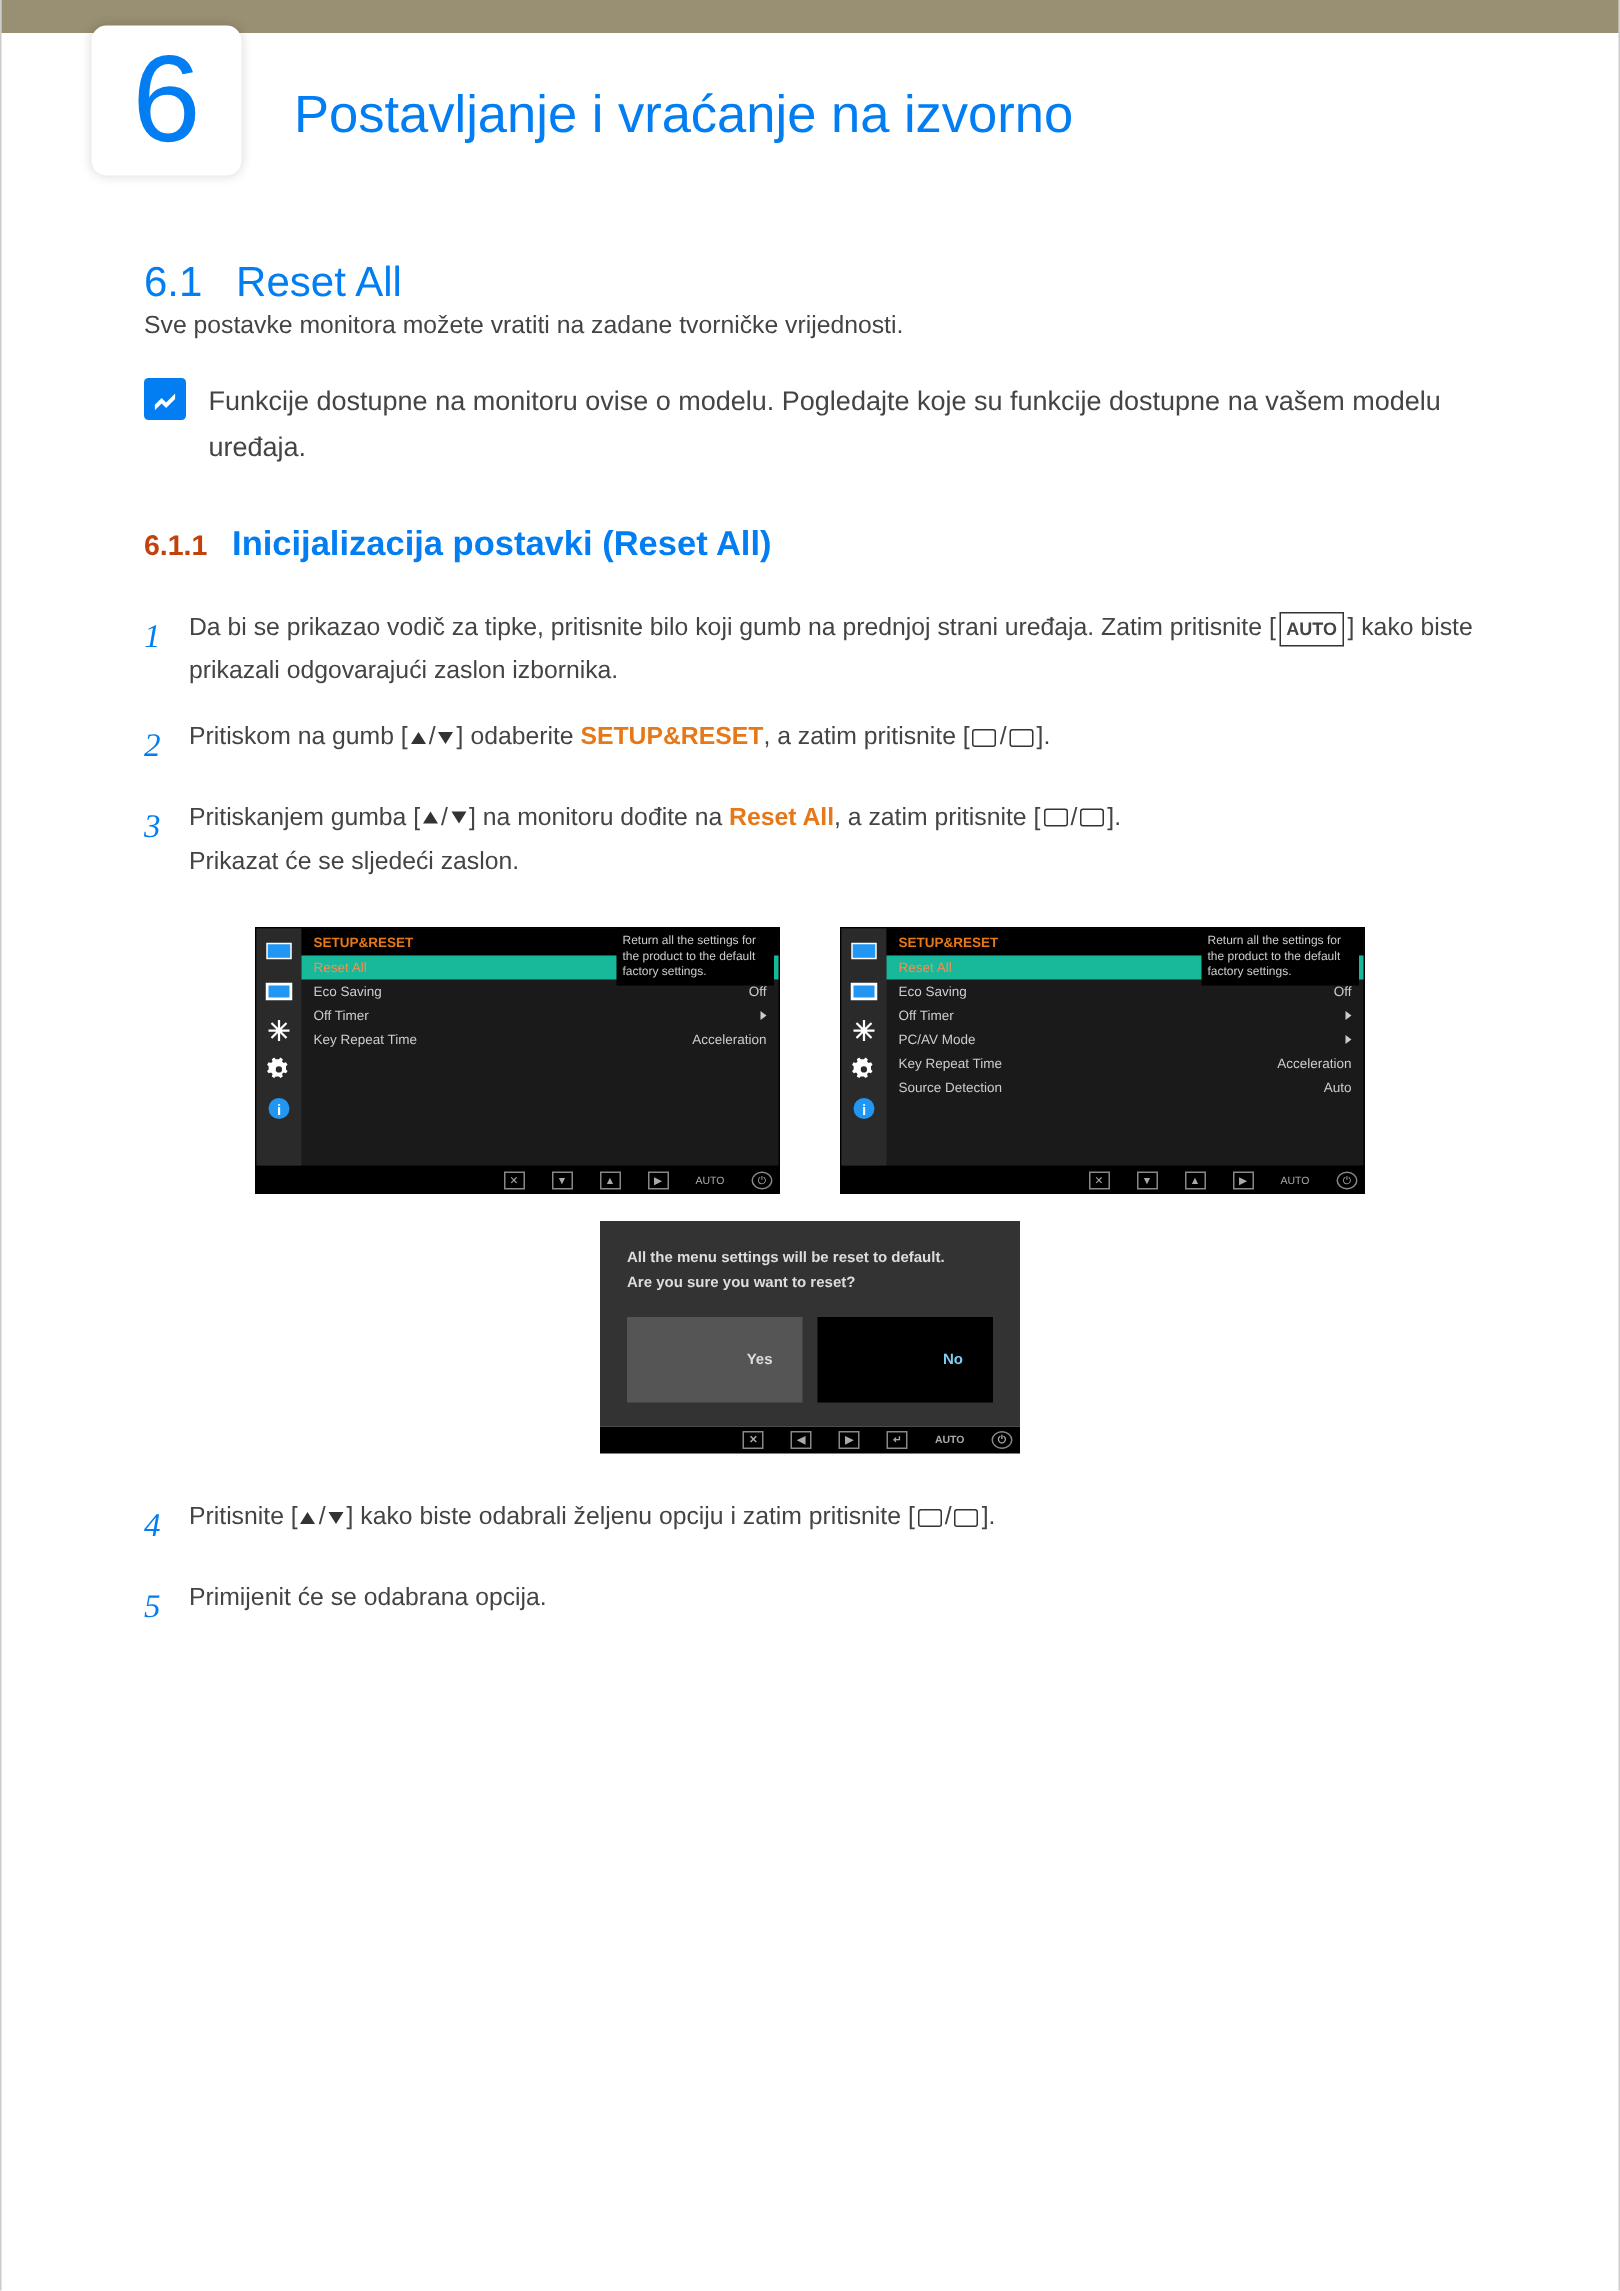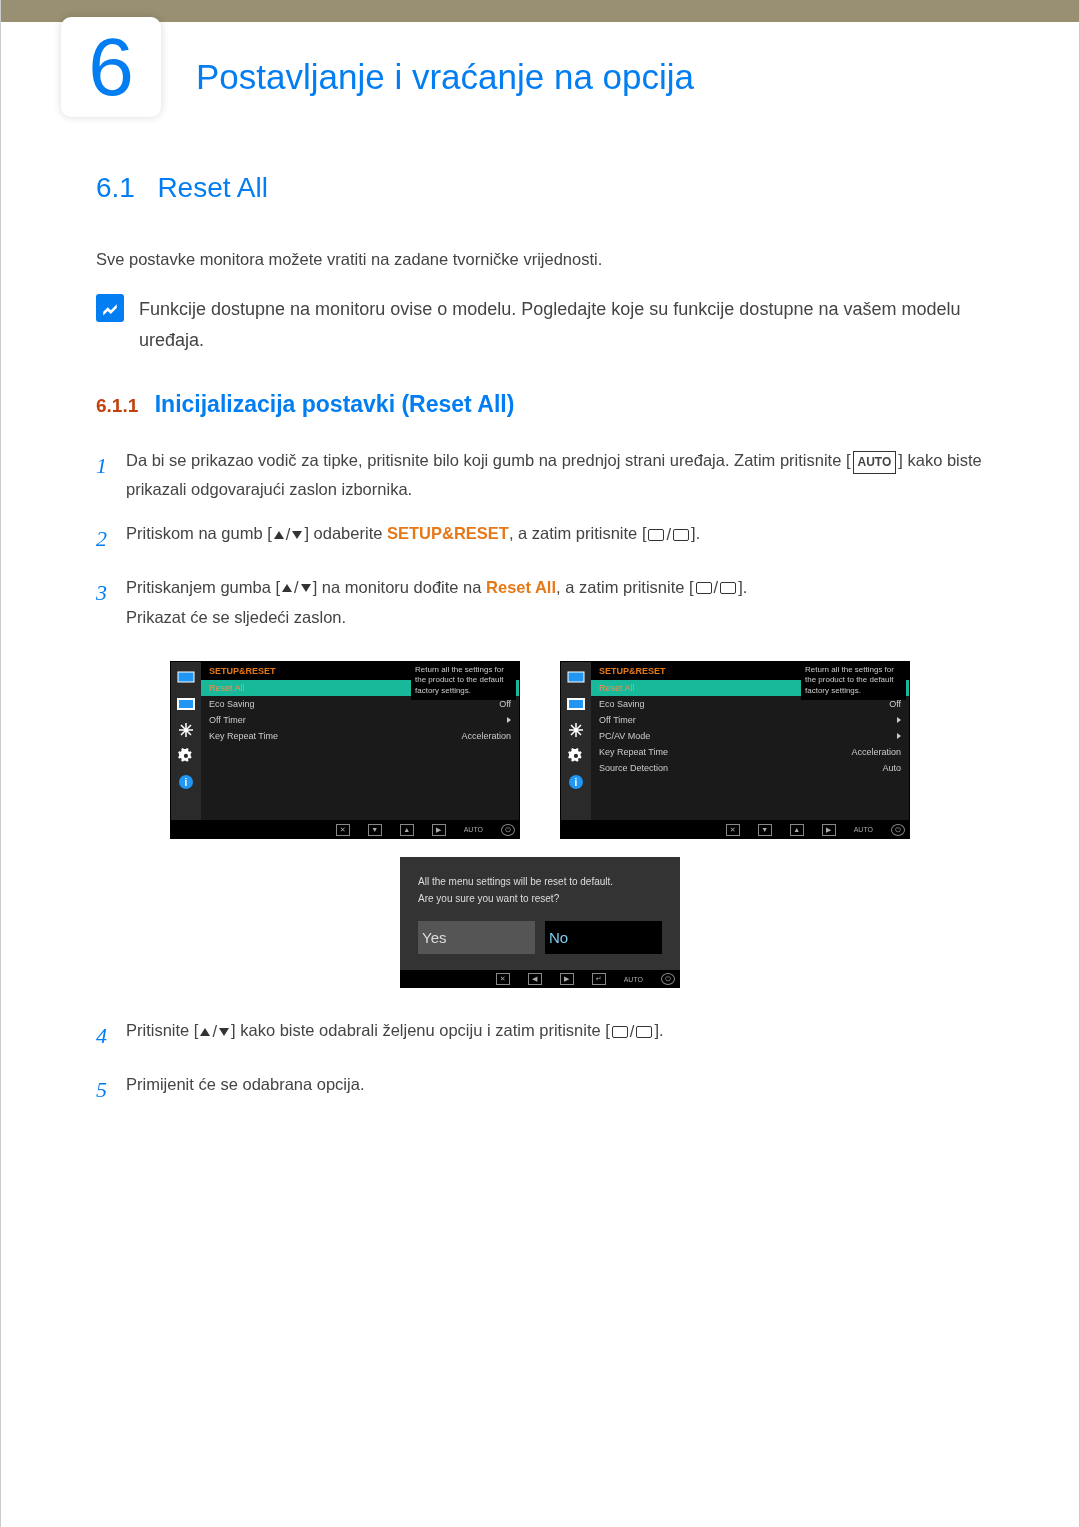--- a/index.html
+++ b/index.html
@@ -8,21 +8,21 @@
 .topbar{height:22px;background:#998f72;}
 .header{position:relative;padding:0 40px;}
 .chapter-num{position:absolute;left:60px;top:-5px;width:100px;height:100px;z-index:2;}
 .chapter-num-bg{position:absolute;width:100px;height:100px;background:#fff;border-radius:10px;box-shadow:0 0 8px rgba(0,0,0,0.15);}
 .chapter-num-text{position:absolute;left:0;top:0;width:100%;text-align:center;font-size:82px;color:#027ef2;font-weight:400;line-height:100px;}
 .chapter-title{font-size:35px;color:#027ef2;font-weight:400;margin-left:155px;padding-top:35px;}
 .chapter-sub{font-size:17px;color:#444;margin-left:155px;margin-top:22px;}
 .content{padding:0 95px;margin-top:75px;}
 .sec-num{font-size:28px;color:#027ef2;font-weight:400;display:inline-block;}
 .sec-title{font-size:28px;color:#027ef2;font-weight:400;display:inline-block;margin-left:18px;}
-.sec-desc{font-size:16.5px;color:#444;margin-top:42px;line-height:1.6;}
+.sec-desc{font-size:16.5px;color:#444;line-height:1.6;}
 .note-row{display:flex;margin-top:22px;gap:15px;}
 .note-icon{width:28px;height:28px;background:#027ef2;border-radius:3px;display:flex;align-items:center;justify-content:center;flex-shrink:0;}
 .note-icon svg{width:18px;height:18px;}
 .note-text{font-size:18px;color:#444;line-height:1.7;}
 .subsec{margin-top:35px;}
 .subsec-num{font-size:19px;color:#c2410c;font-weight:bold;}
 .subsec-title{font-size:23px;color:#027ef2;font-weight:bold;margin-left:12px;}
 .steps{margin-top:28px;}
 .step{display:flex;margin-bottom:14px;line-height:1.8;}
 .step-num{font-size:22px;font-style:italic;color:#027ef2;font-weight:400;width:30px;flex-shrink:0;font-family:Georgia,serif;}
@@ -43,45 +43,45 @@
 .osd-header{background:#000;color:#e67817;font-size:9px;padding:4px 8px;font-weight:bold;}
 .osd-rows{flex:1;}
 .osd-row{display:flex;justify-content:space-between;padding:3px 8px;font-size:9px;color:#ccc;}
 .osd-row.sel{background:#18b89a;color:#fb8c4f;}
 .osd-tip{position:absolute;right:4px;top:0;width:105px;background:#000;color:#ccc;font-size:8px;padding:4px;line-height:1.3;}
 .osd-wrap{position:relative;}
 .osd-nav{background:#000;display:flex;justify-content:flex-end;padding:3px 5px;gap:18px;align-items:center;height:18px;}
 .osd-navi{width:14px;height:12px;border:1px solid #888;display:flex;align-items:center;justify-content:center;}
 .osd-navi svg,.osd-navi span{color:#aaa;font-size:7px;}
 .osd-auto{color:#aaa;font-size:7px;}
-.modal-wrap{display:flex;justify-content:center;margin-top:8px;margin-bottom:20px;}
+.modal-wrap{display:flex;justify-content:center;margin-top:8px;margin-bottom:20px;font-weight:bold;}
 .modal{width:280px;}
 .modal-body{background:#333;padding:16px 18px;color:#ddd;font-size:10px;line-height:1.7;}
 .modal-btns{display:flex;gap:10px;margin-top:14px;}
-.modal-btn{flex:1;text-align:left;padding:4px;font-size:15px;}
+.modal-btn{flex:1;text-align:right;padding:20px;font-size:10px;}
 .modal-btn.yes{background:#555;color:#ddd;}
 .modal-btn.no{background:#000000;color:#7dcef3;}
 .modal-nav{background:#000;display:flex;justify-content:flex-end;padding:3px 5px;gap:18px;align-items:center;height:18px;}
 .footer{position:absolute;bottom:0;left:0;right:0;background:#998f72;height:42px;display:flex;justify-content:flex-end;align-items:center;padding-right:20px;gap:14px;}
 .footer-text{color:#fff;font-size:15px;}
 .footer-num{color:#fff;font-size:28px;font-weight:bold;}
 .tri-right{width:0;height:0;border-top:3px solid transparent;border-bottom:3px solid transparent;border-left:4px solid #ccc;display:inline-block;}
 </style>
 </head>
 <body>
 
 <div class="page">
   <div class="topbar"></div>
 
   <div class="header">
     <div class="chapter-num">
       <div class="chapter-num-bg"></div>
       <div class="chapter-num-text">6</div>
     </div>
-    <h1 class="chapter-title">Postavljanje i vraćanje na opcija</h1>
+    <h1 class="chapter-title">Postavljanje i vraćanje na izvorno</h1>
   </div>
 
   <div class="content">
     <div>
       <span class="sec-num">6.1</span>
       <span class="sec-title">Reset All</span>
     </div>
     <p class="sec-desc">Sve postavke monitora možete vratiti na zadane tvorničke vrijednosti.</p>
     <div class="note-row">
       <div class="note-icon">

